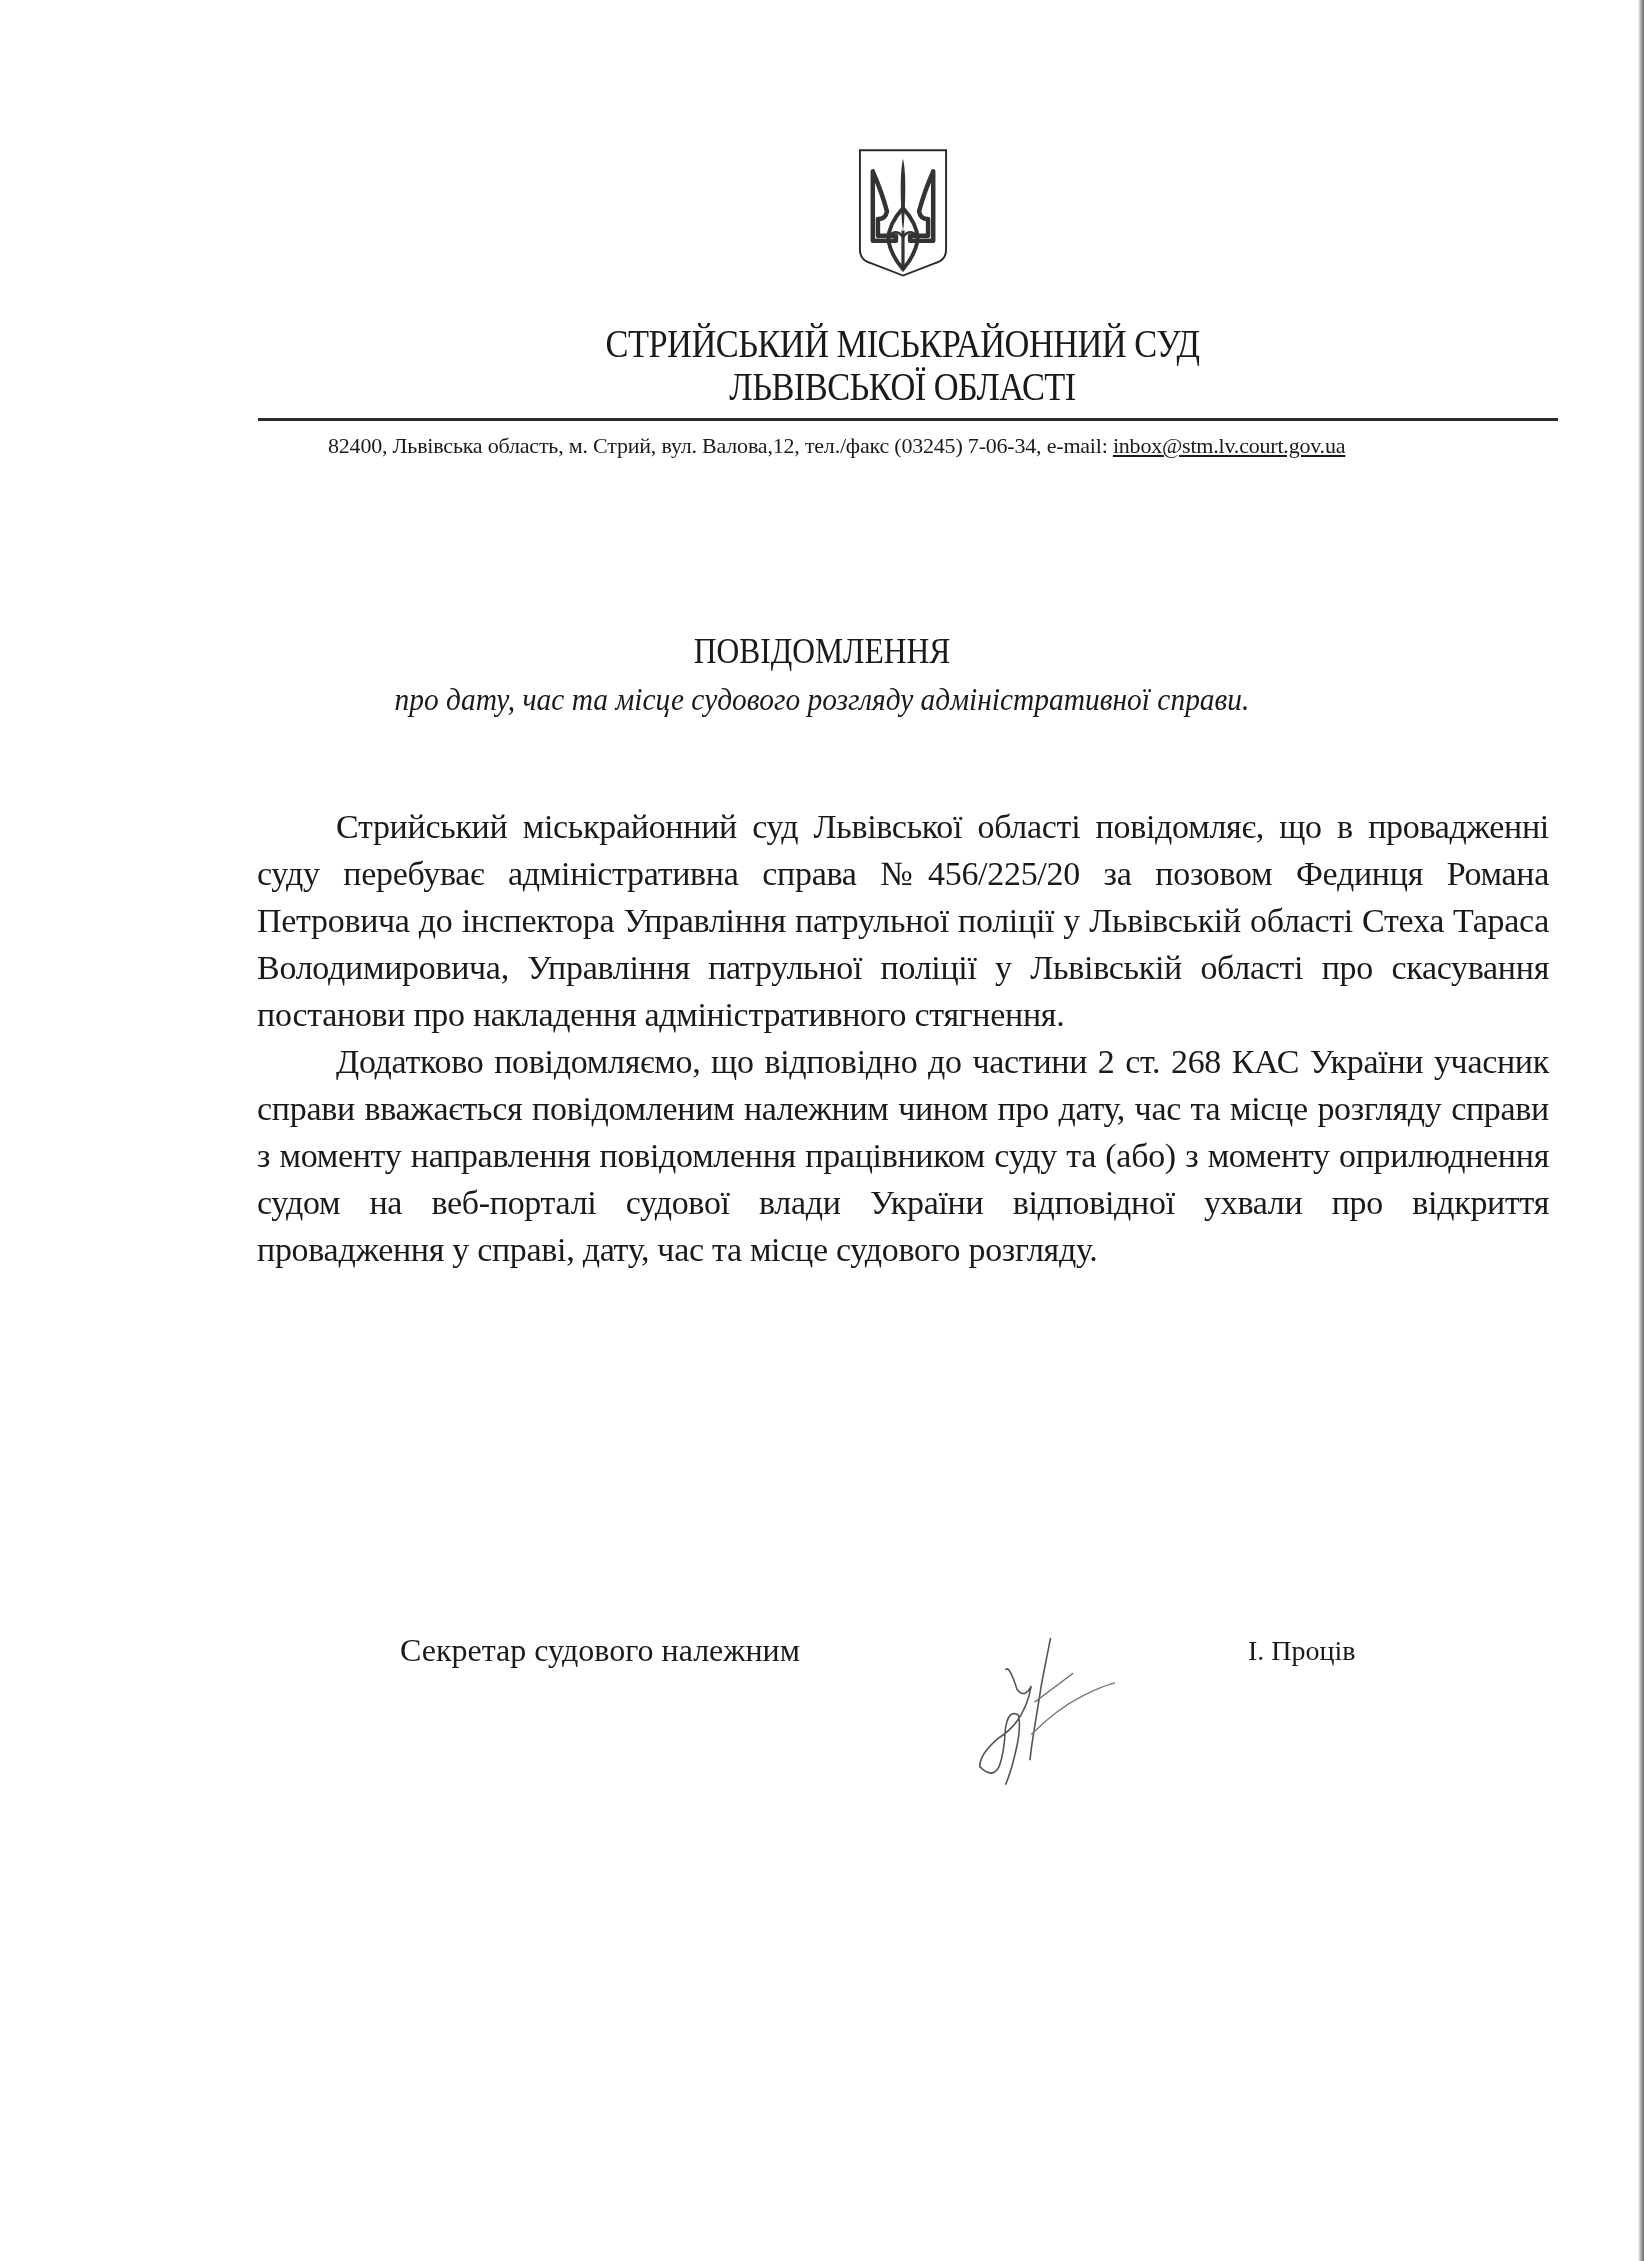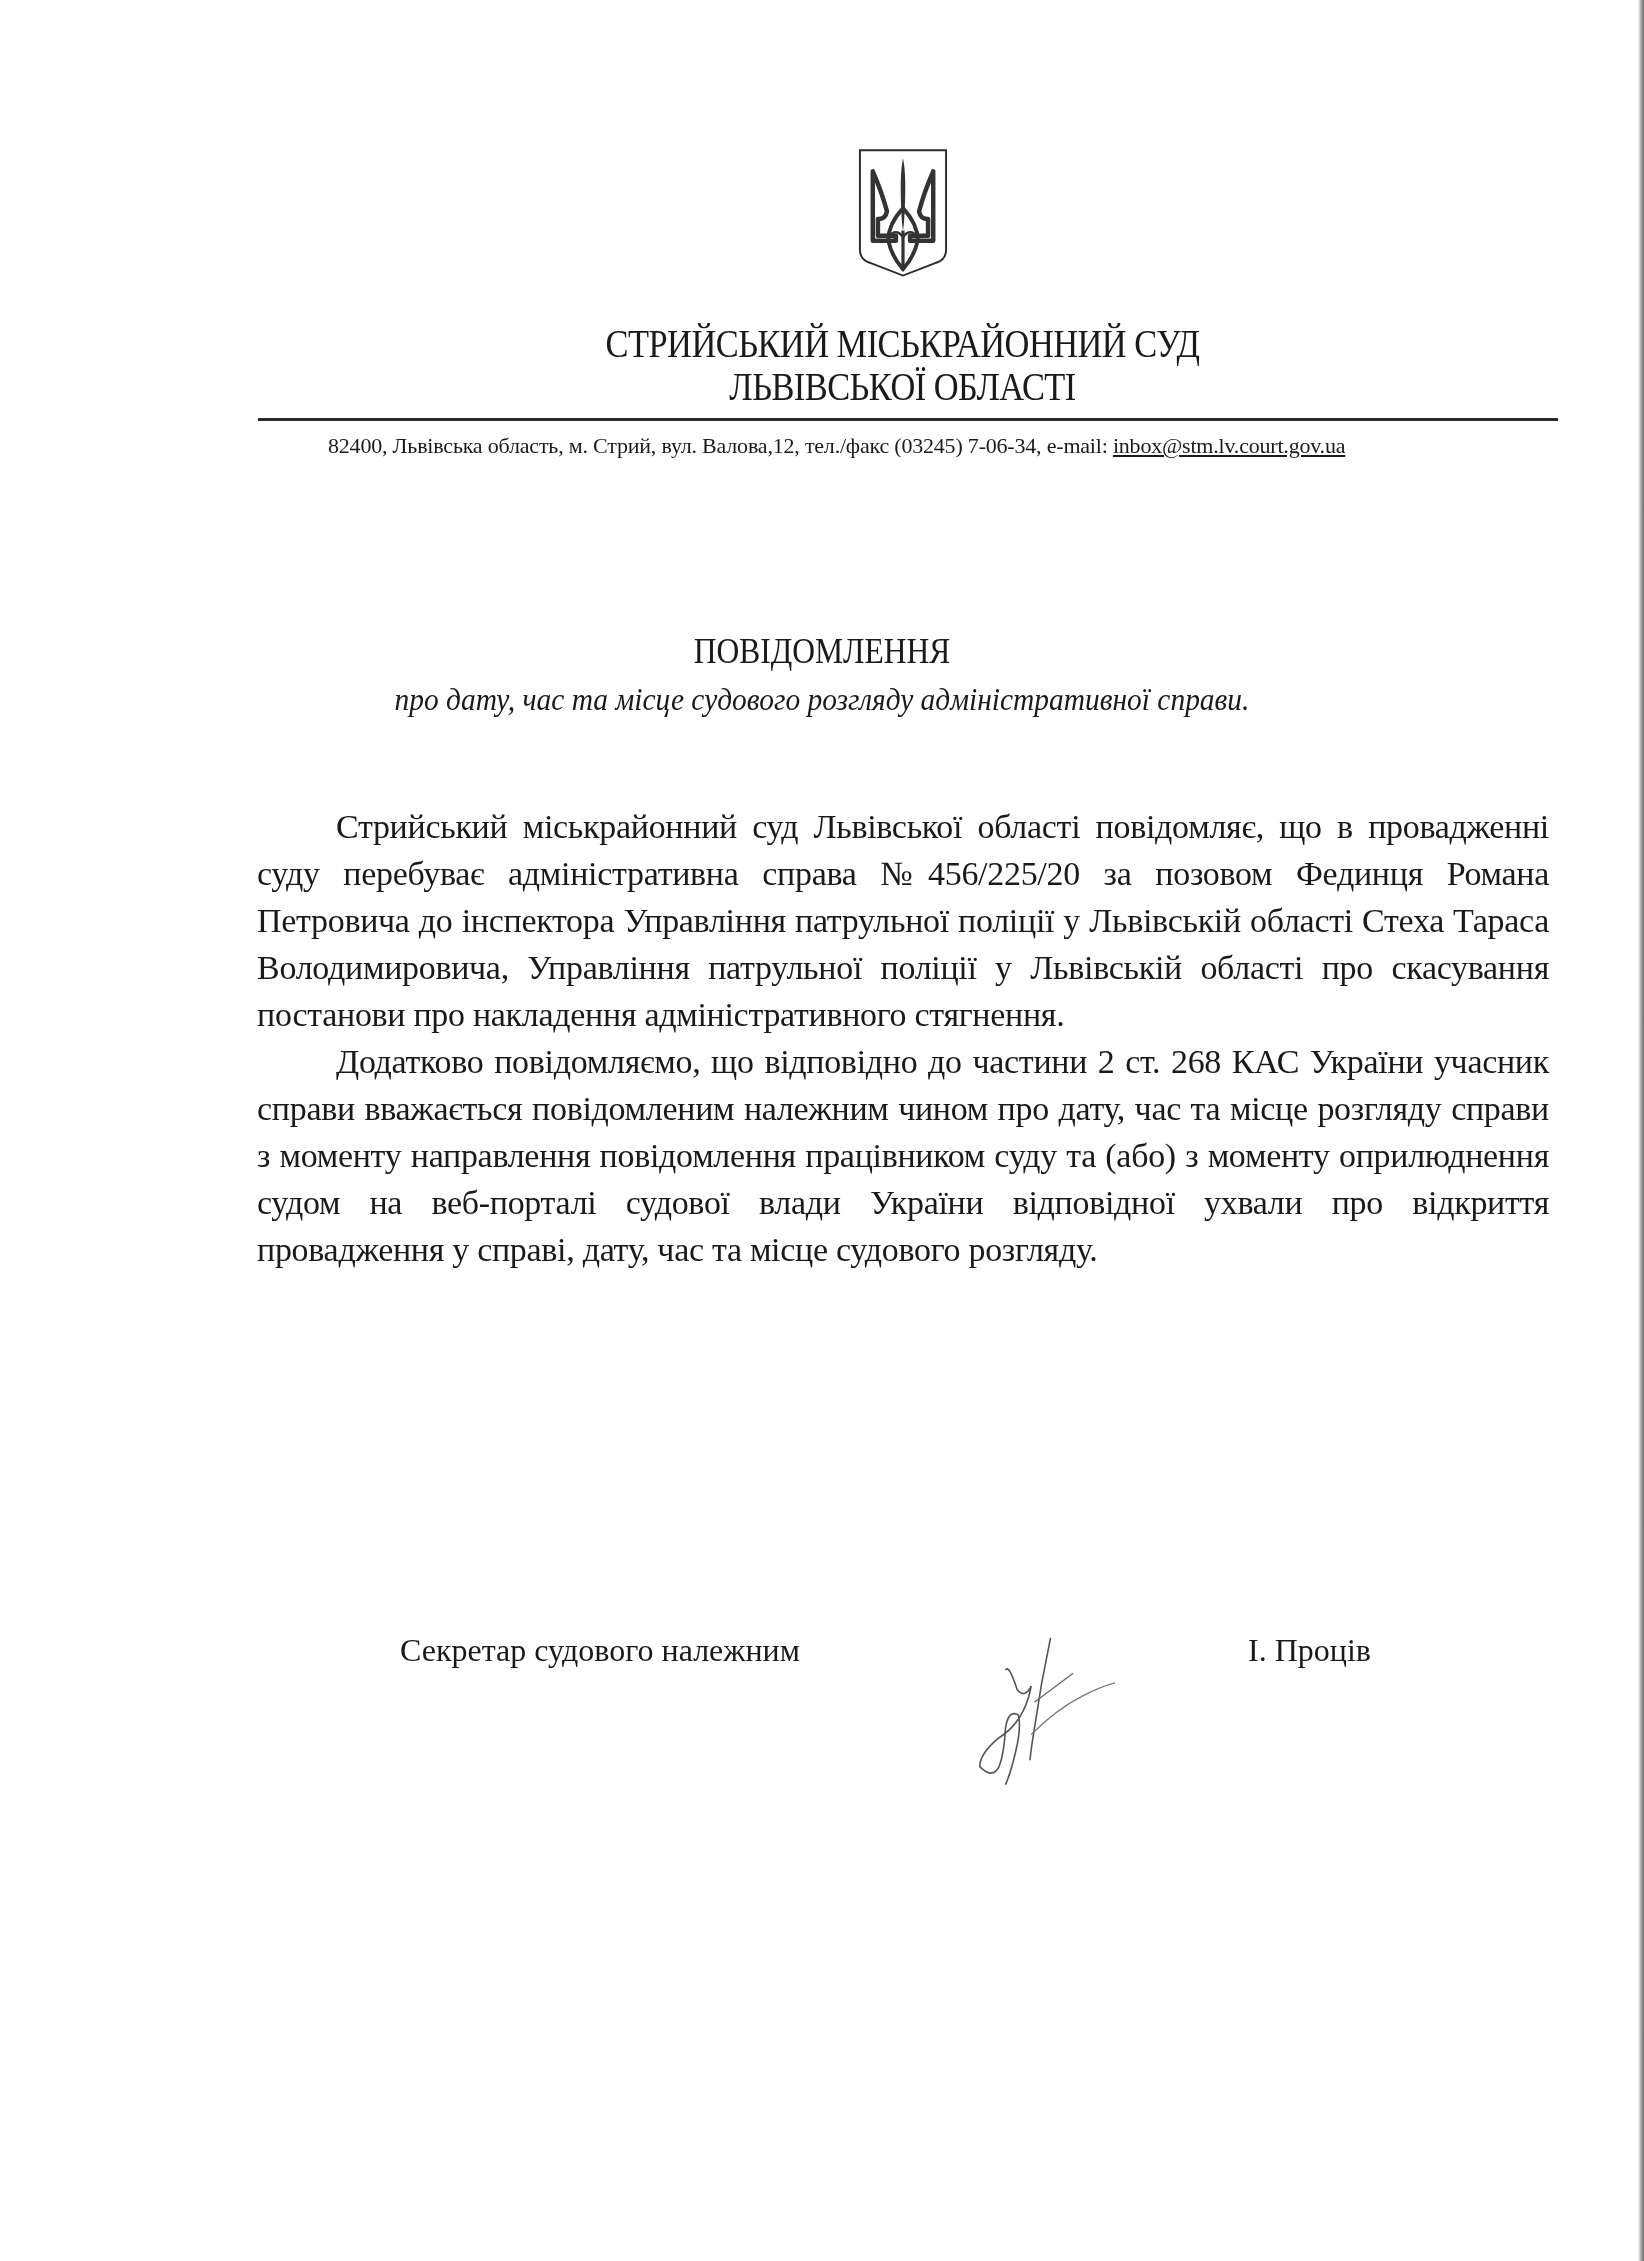--- a/index.html
+++ b/index.html
@@ -45,21 +45,21 @@
     position: absolute; left: 257px; top: 803px; width: 1292px;
     font-size: 34px; line-height: 47px; text-align: justify;
     letter-spacing: -0.3px;
   }
   .body-text p { margin: 0; text-indent: 79px; }
   .body-text .date-strong { font-weight: bold; text-decoration: underline; text-decoration-thickness: 3.2px; }
   .signature-role {
     position: absolute; left: 400px; top: 1631px; font-size: 32px; line-height: 39px;
   }
   .signature-name {
-    position: absolute; left: 1248px; top: 1631px; font-size: 32px; line-height: 39px;
+    position: absolute; left: 1248px; top: 1631px; font-size: 28px; line-height: 39px;
   }
   .signature-mark {
     position: absolute; left: 928px; top: 1625px; width: 258px; height: 161px;
   }
 </style>
 </head>
 <body>
 
 <div class="page-edge"></div>
 

